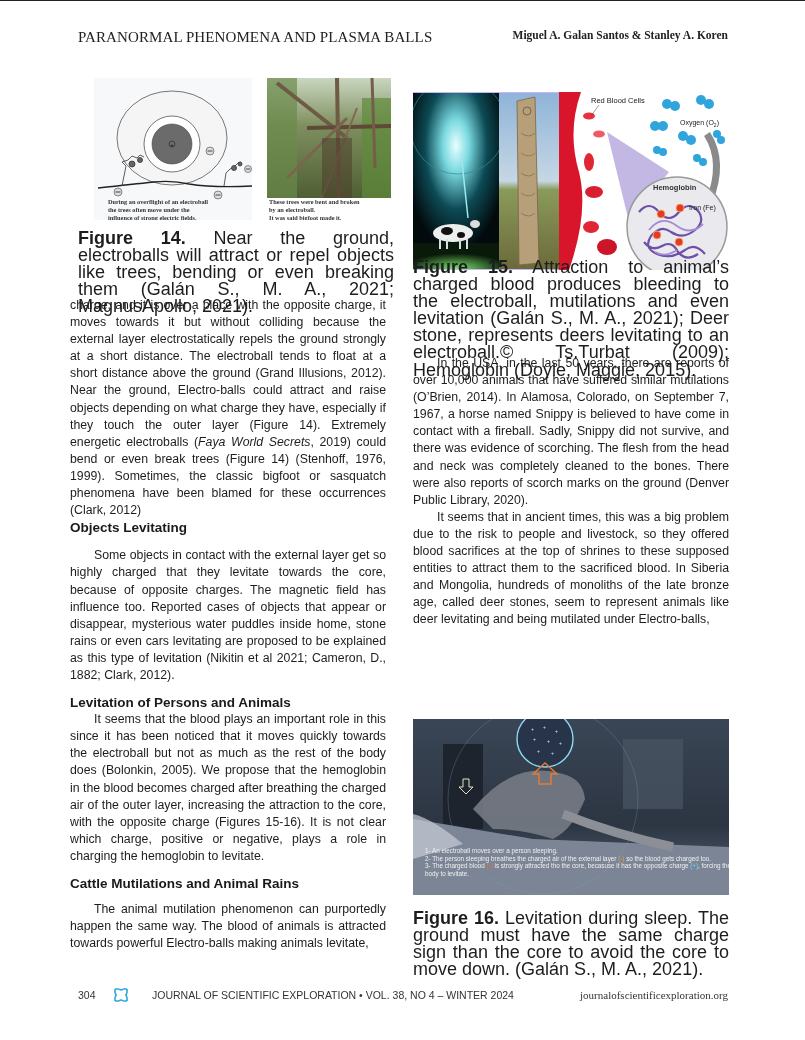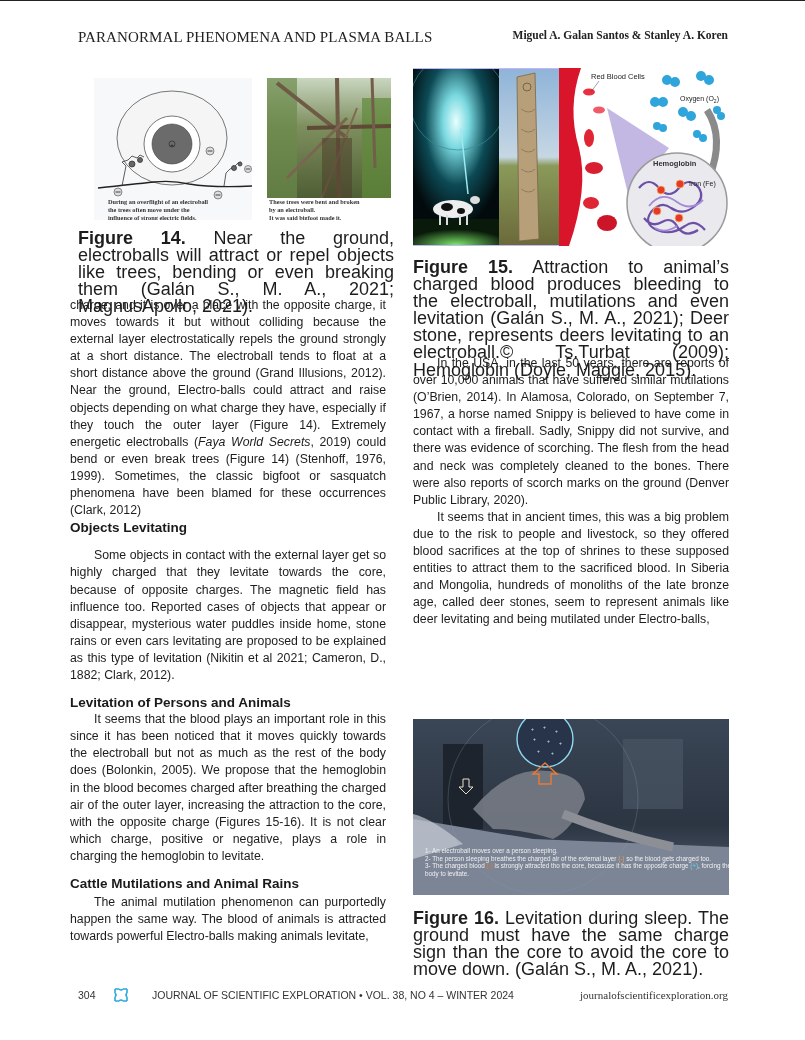--- a/index.html
+++ b/index.html
@@ -98,25 +98,25 @@
 <div class="cap" style="left:78px;top:230px;width:316px;">
   <b>Figure 14.</b><span> Near the ground, electroballs will attract or repel objects like trees, bending or even breaking them (Galán S., M. A., 2021; MagnusApollo, 2021).</span>
 </div>
 
 <div class="col" style="left:70px;top:297px;width:316px;">
   <p><span>charge, and it is over a place with the opposite charge, it moves towards it but without colliding because the external layer electrostatically repels the ground strongly at a short distance. The electroball tends to float at a short distance above the ground (Grand Illusions, 2012). Near the ground, Electro-balls could attract and raise objects depending on what charge they have, especially if they touch the outer layer (Figure 14). Extremely energetic electroballs (</span><i>Faya World Secrets</i><span>, 2019) could bend or even break trees (Figure 14) (Stenhoff, 1976, 1999). Sometimes, the classic bigfoot or sasquatch phenomena have been blamed for these occurrences (Clark, 2012)</span></p>
   <h3 style="margin-bottom:11px;">Objects Levitating</h3>
   <p class="ind">Some objects in contact with the external layer get so highly charged that they levitate towards the core, because of opposite charges. The magnetic field has influence too. Reported cases of objects that appear or disappear, mysterious water puddles inside home, stone rains or even cars levitating are proposed to be explained as this type of levitation (Nikitin et al 2021; Cameron, D., 1882; Clark, 2012).</p>
   <h3 style="margin-top:10px;">Levitation of Persons and Animals</h3>
   <p class="ind">It seems that the blood plays an important role in this since it has been noticed that it moves quickly towards the electroball but not as much as the rest of the body does (Bolonkin, 2005). We propose that the hemoglobin in the blood becomes charged after breathing the charged air of the outer layer, increasing the attraction to the core, with the opposite charge (Figures 15-16). It is not clear which charge, positive or negative, plays a role in charging the hemoglobin to levitate.</p>
-  <h3 style="margin-top:10px;margin-bottom:2px;">Cattle Mutilations and Animal Rains</h3>
+  <h3 style="margin-top:10px;margin-bottom:9px;">Cattle Mutilations and Animal Rains</h3>
   <p class="ind">The animal mutilation phenomenon can purportedly happen the same way. The blood of animals is attracted towards powerful Electro-balls making animals levitate,</p>
 </div>
 
-<div class="fig" style="left:413px;top:68px;width:316px;height:178px;background:#c4b5fd;">
+<div class="fig" style="left:413px;top:92px;width:316px;height:178px;background:#c4b5fd;">
   <svg width="86" height="176" viewBox="0 0 86 176" style="position:absolute;left:0;top:1px;">
     <defs>
       <radialGradient id="glow" cx="0.5" cy="0.3" r="0.6">
           <stop offset="0" stop-color="#e8ffff"></stop>
           <stop offset="0.25" stop-color="#7ad9e0"></stop>
           <stop offset="0.6" stop-color="#0c4a55"></stop>
           <stop offset="1" stop-color="#020a0c"></stop>
         </radialGradient>
       <radialGradient id="grass" cx="0.5" cy="1" r="0.6">
           <stop offset="0" stop-color="#7de86a"></stop>

